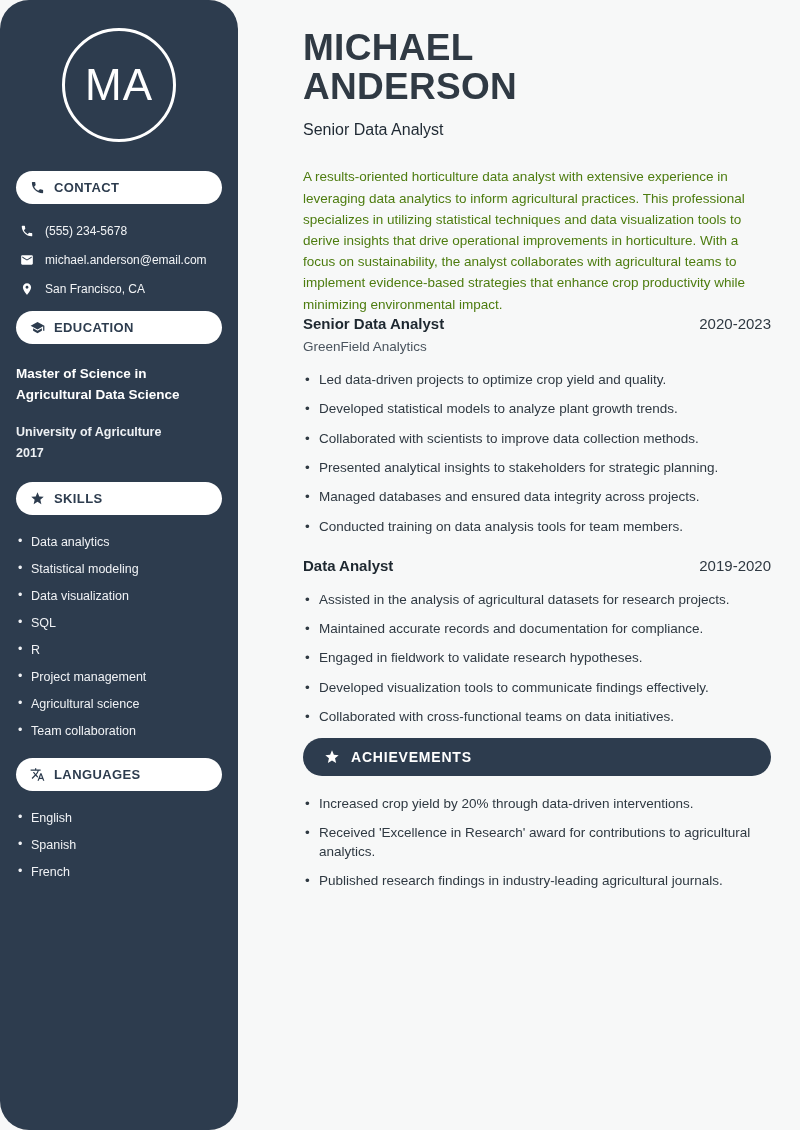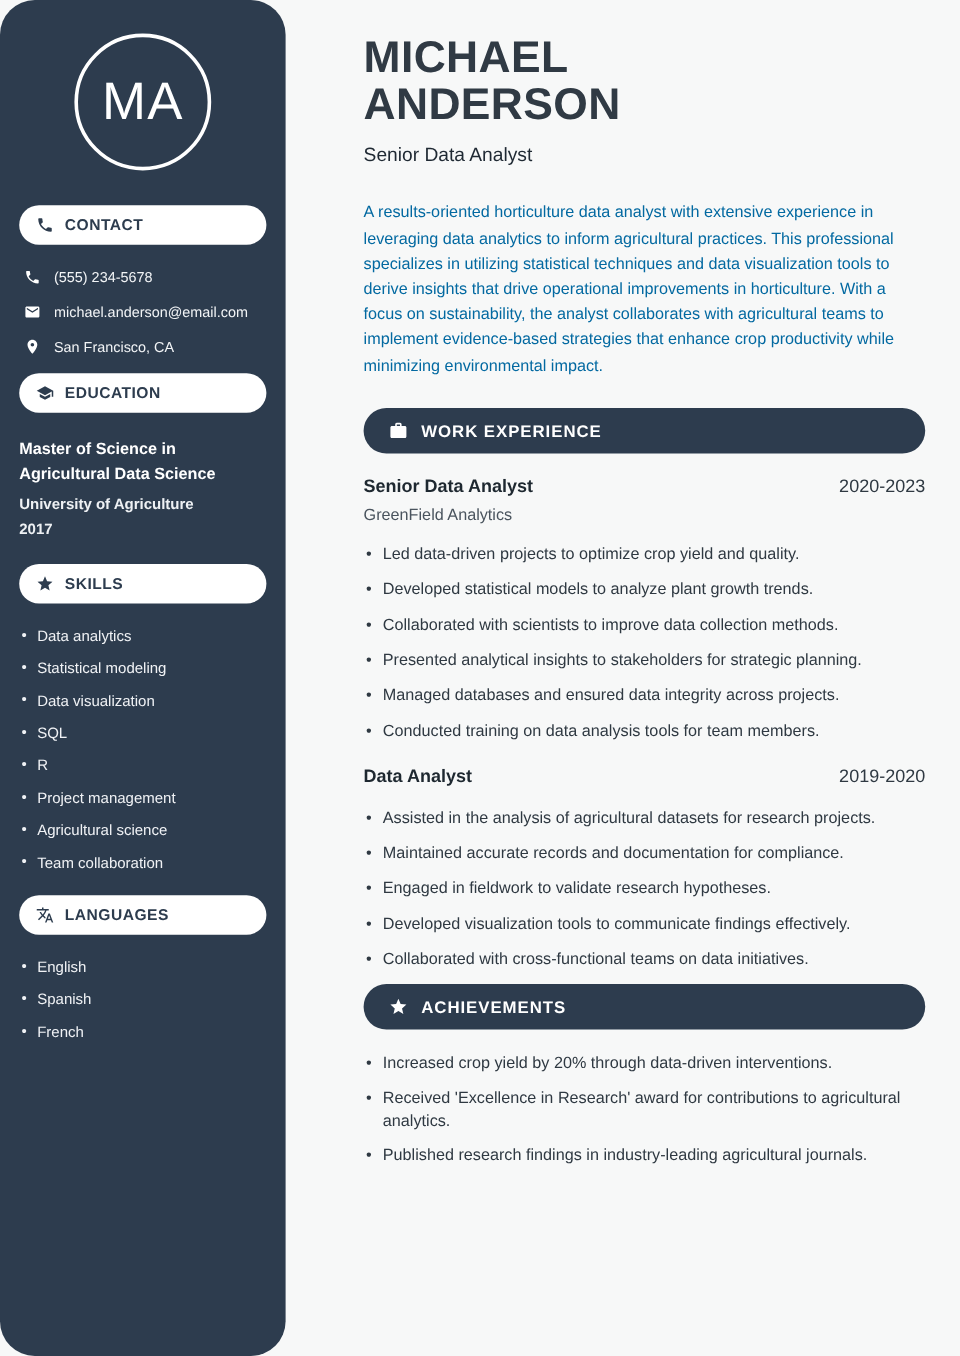--- a/index.html
+++ b/index.html
@@ -32,41 +32,41 @@
     font-weight:bold; font-size:13px; letter-spacing:0.4px;
   }
   .side-pill svg { width:15px; height:15px; fill:#2d3c4e; flex-shrink:0; }
   .contact-row {
     display:flex; align-items:center; gap:11px;
     padding:0 14px 0 20px; margin-bottom:15px;
     font-size:12px; color:#f2f4f6;
   }
   .contact-row svg { width:14px; height:14px; fill:#fff; flex-shrink:0; }
   .side-block { padding:0 16px; margin-bottom:22px; }
-  .edu-degree { font-size:13.5px; font-weight:bold; line-height:1.55; margin-bottom:7px; }
+  .edu-degree { font-size:13.5px; font-weight:bold; line-height:1.55; margin-bottom:19px; }
   .edu-line { font-size:12.5px; color:#eef1f4; margin-bottom:7px;font-weight:bold; }
   .side-list { list-style:none; padding:0 14px 0 18px; margin-bottom:20px; }
   .side-list li {
     font-size:12.5px; color:#f0f2f5;
     padding-left:13px; position:relative; margin-bottom:13px;
   }
   .side-list li::before { content:"\2022"; position:absolute; left:0; top:-1px; }
   
   .main {
     flex:1; background:#f7f8f8;
     padding:28px 29px 0 29px;
     margin-left:36px;
   }
   .name {
     font-size:37px; font-weight:700; color:#303a44;
     line-height:1.06; letter-spacing:0.3px;
   }
   .job-title-top { margin-top:15px; font-size:16px; color:#1f2933; }
   .summary {
-    margin-top:27px; font-size:13.5px; line-height:1.57; color:#0369a1;
+    margin-top:27px; font-size:13.5px; line-height:1.57; color:#4d7c0f;
   }
   .main-pill {
     background:#2d3c4e; color:#fff;
     border-radius:22px; height:38px;
     display:flex; align-items:center; gap:11px;
     padding:0 21px; margin:25px 0 19px 0;
     font-weight:bold; font-size:14px; letter-spacing:0.8px;
   }
   .main-pill svg { width:16px; height:16px; fill:#fff; flex-shrink:0; }
   .job-head { display:flex; justify-content:space-between; align-items:baseline; }
@@ -162,26 +162,20 @@
 <main class="main">
 
   <h1 class="name">
     <div>MICHAEL</div>
     <div>ANDERSON</div>
   </h1>
   <div class="job-title-top">Senior Data Analyst</div>
 
   <p class="summary">A results-oriented horticulture data analyst with extensive experience in leveraging data analytics to inform agricultural practices. This professional specializes in utilizing statistical techniques and data visualization tools to derive insights that drive operational improvements in horticulture. With a focus on sustainability, the analyst collaborates with agricultural teams to implement evidence-based strategies that enhance crop productivity while minimizing environmental impact.</p>
 
-  <div class="main-pill">
-    <svg viewBox="0 0 24 24">
-        <path d="M20 6h-4V4c0-1.11-.89-2-2-2h-4c-1.11 0-2 .89-2 2v2H4c-1.11 0-1.99.89-1.99 2L2 19c0 1.11.89 2 2 2h16c1.11 0 2-.89 2-2V8c0-1.11-.89-2-2-2zm-6 0h-4V4h4v2z"></path>
-      </svg>
-    <span>WORK EXPERIENCE</span>
-  </div>
 
   <section>
     <div class="job-head">
       <span class="job-title">Senior Data Analyst</span>
       <span class="job-dates">2020-2023</span>
     </div>
     <div class="job-company">GreenField Analytics</div>
     <ul class="bullet-list">
       <li>Led data-driven projects to optimize crop yield and quality.</li>
       <li>Developed statistical models to analyze plant growth trends.</li>

